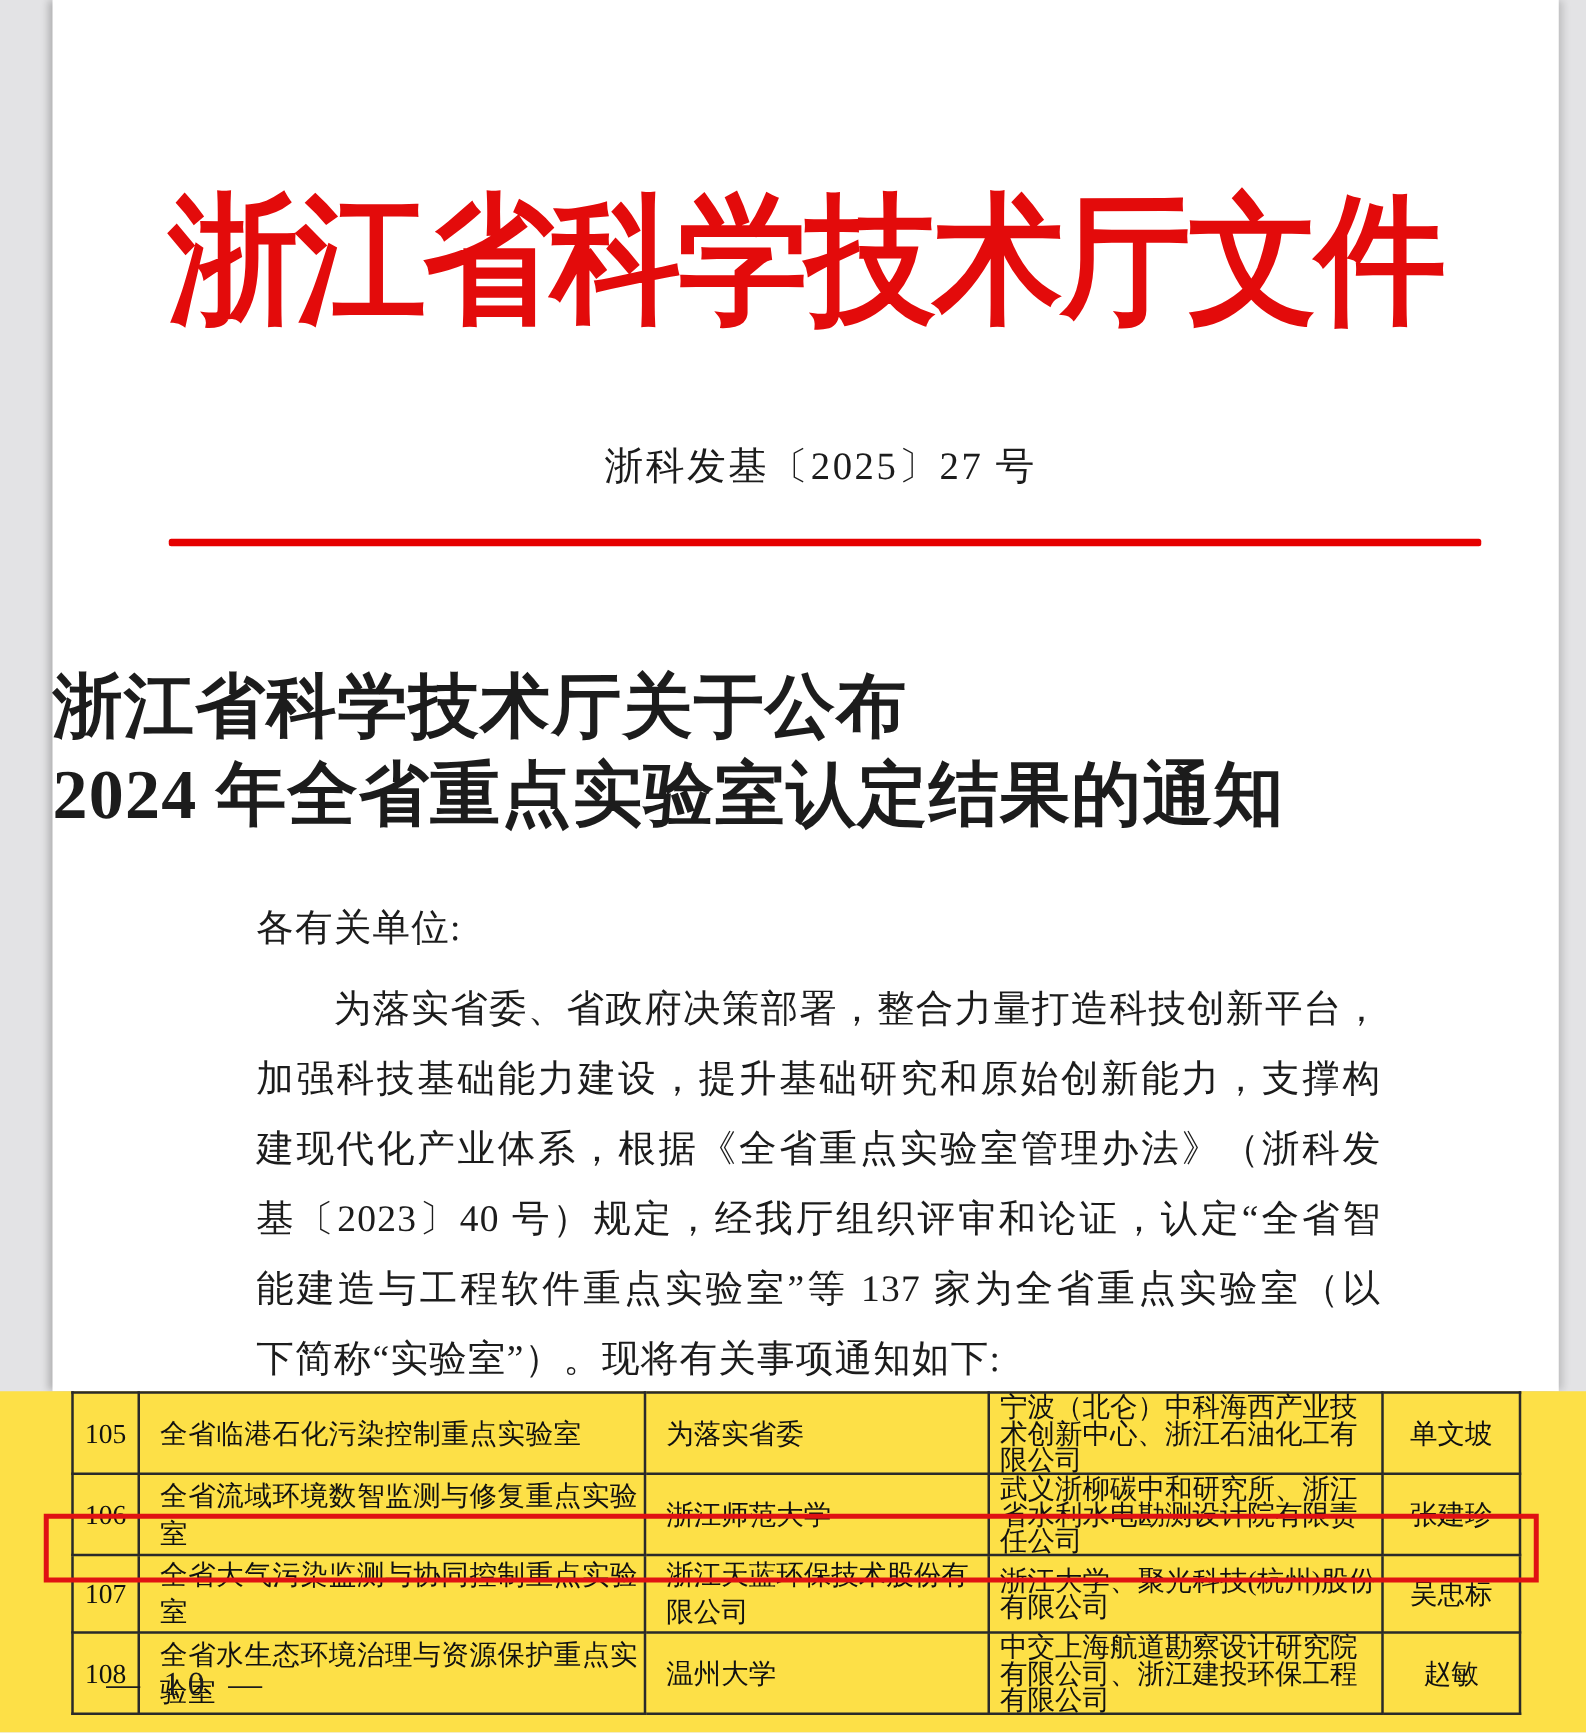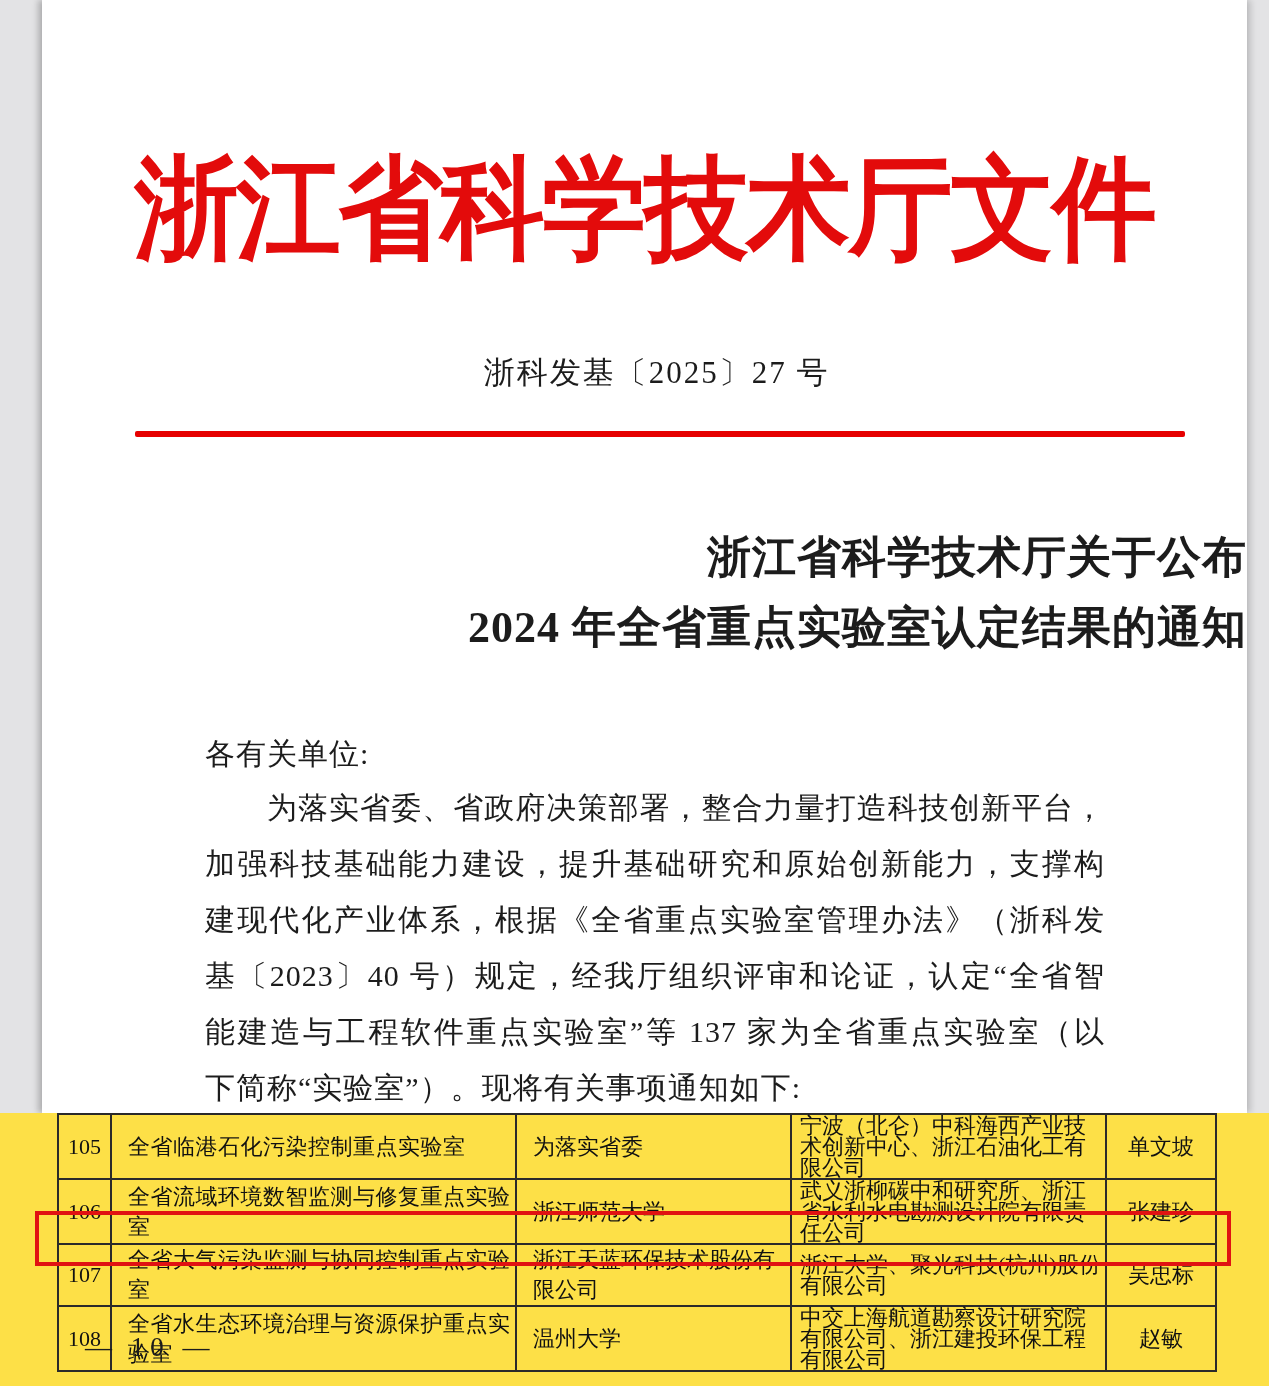--- a/index.html
+++ b/index.html
@@ -32,27 +32,27 @@
     white-space:nowrap;
   }
   .doc-number{
     position:absolute;left:0;top:352px;width:100%;
     text-align:center;font-size:31px;letter-spacing:2px;margin-left:12px;
   }
   .red-divider{
     position:absolute;left:93px;top:431px;width:1050px;height:6px;
     background:var(--divider);border-radius:2px;
   }
-  .notice-title{position:absolute;left:0;width:100%;text-align:right;
-    font-weight:bold;font-size:44px;letter-spacing:1px;white-space:nowrap;}
+  .notice-title{position:absolute;left:0;width:100%;text-align:left;
+    font-weight:bold;font-size:56px;letter-spacing:1px;white-space:nowrap;}
   .notice-title.l1{top:528px;}
   .notice-title.l2{top:598px;}
   .salutation{
     position:absolute;left:163px;top:722px;
-    font-size:30px;letter-spacing:1px;margin-top:12px;
+    font-size:30px;letter-spacing:1px;
   }
   .body-para{
     position:absolute;left:163px;top:780px;width:900px;
     font-size:30px;line-height:56px;letter-spacing:1px;
   }
   .doc-line{white-space:nowrap;}
   .doc-line.j{text-align:justify;text-align-last:justify;white-space:normal;height:56px;overflow:hidden;}
   .doc-line.indent{padding-left:62px;}
   
   .page-bottom{

